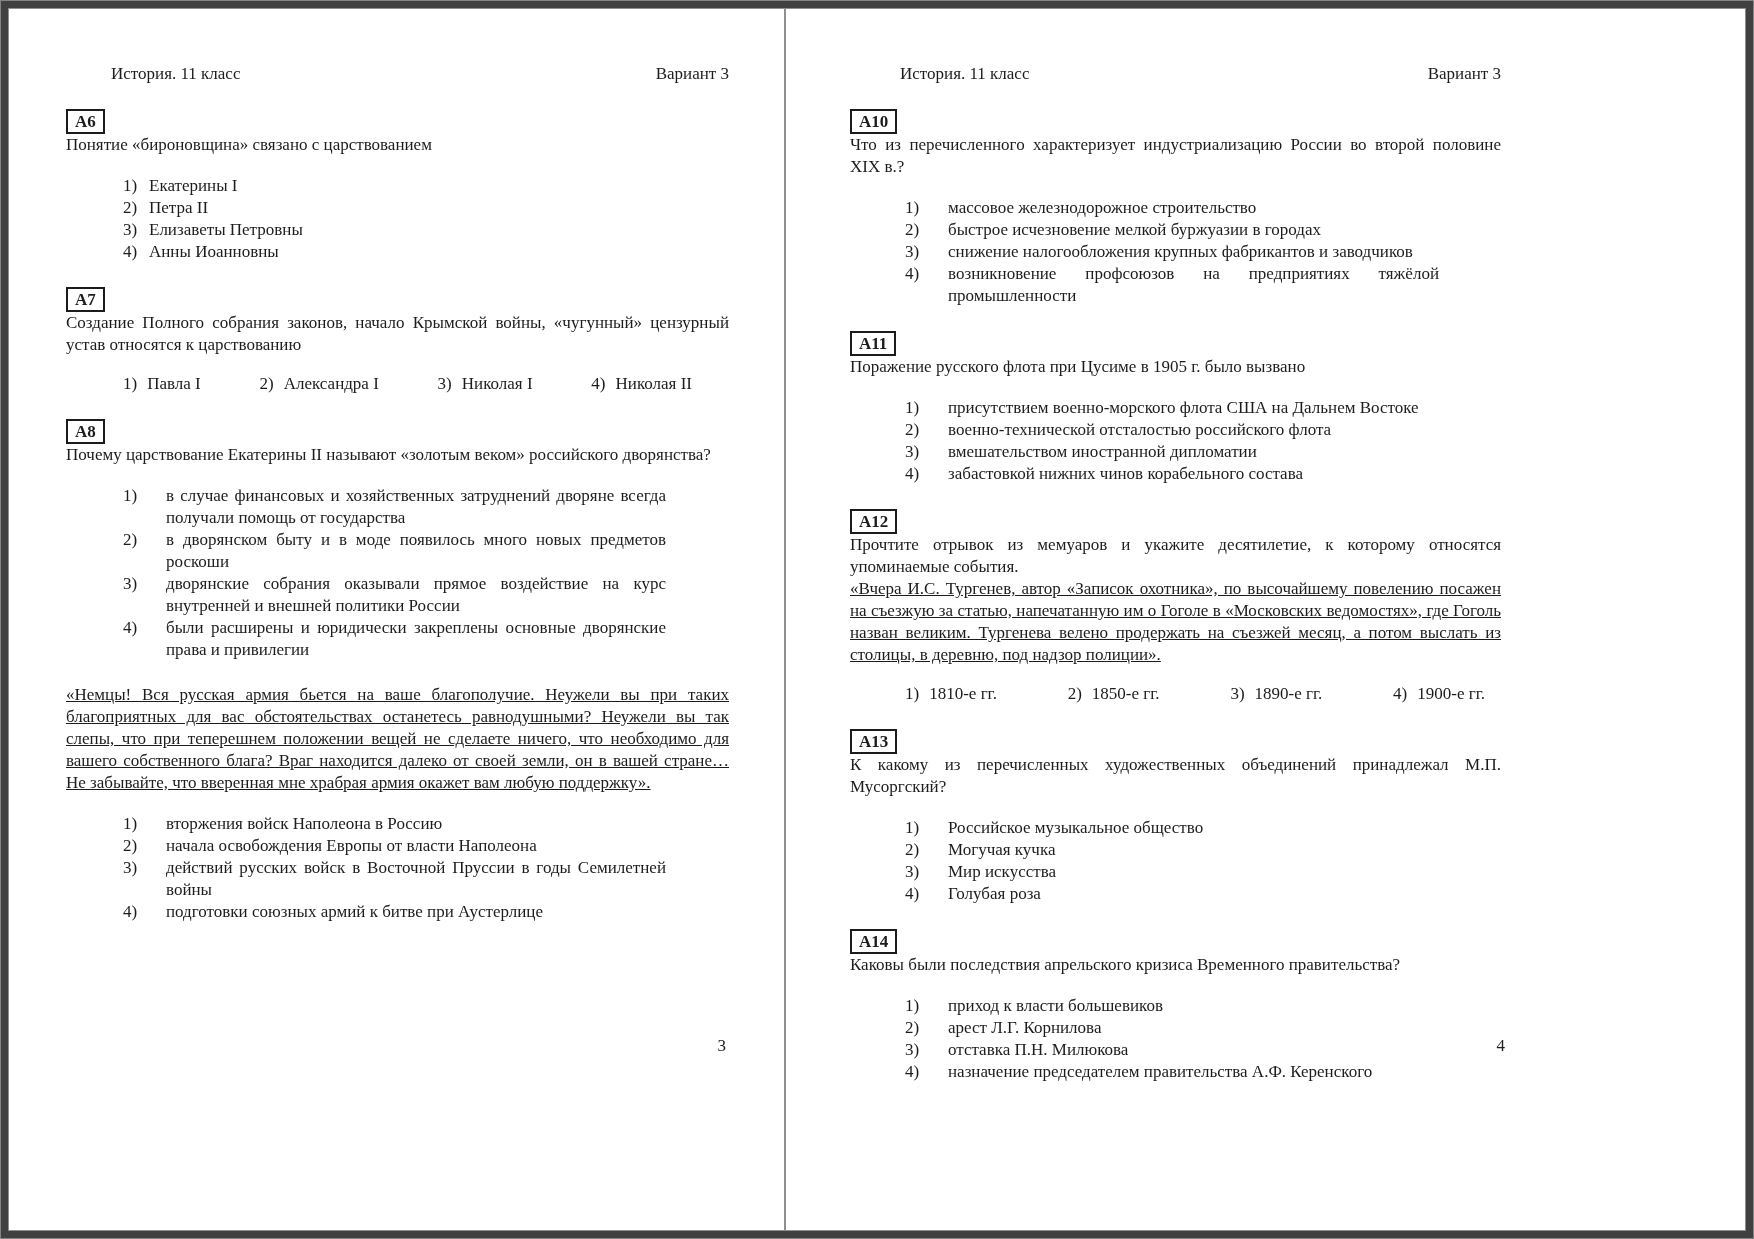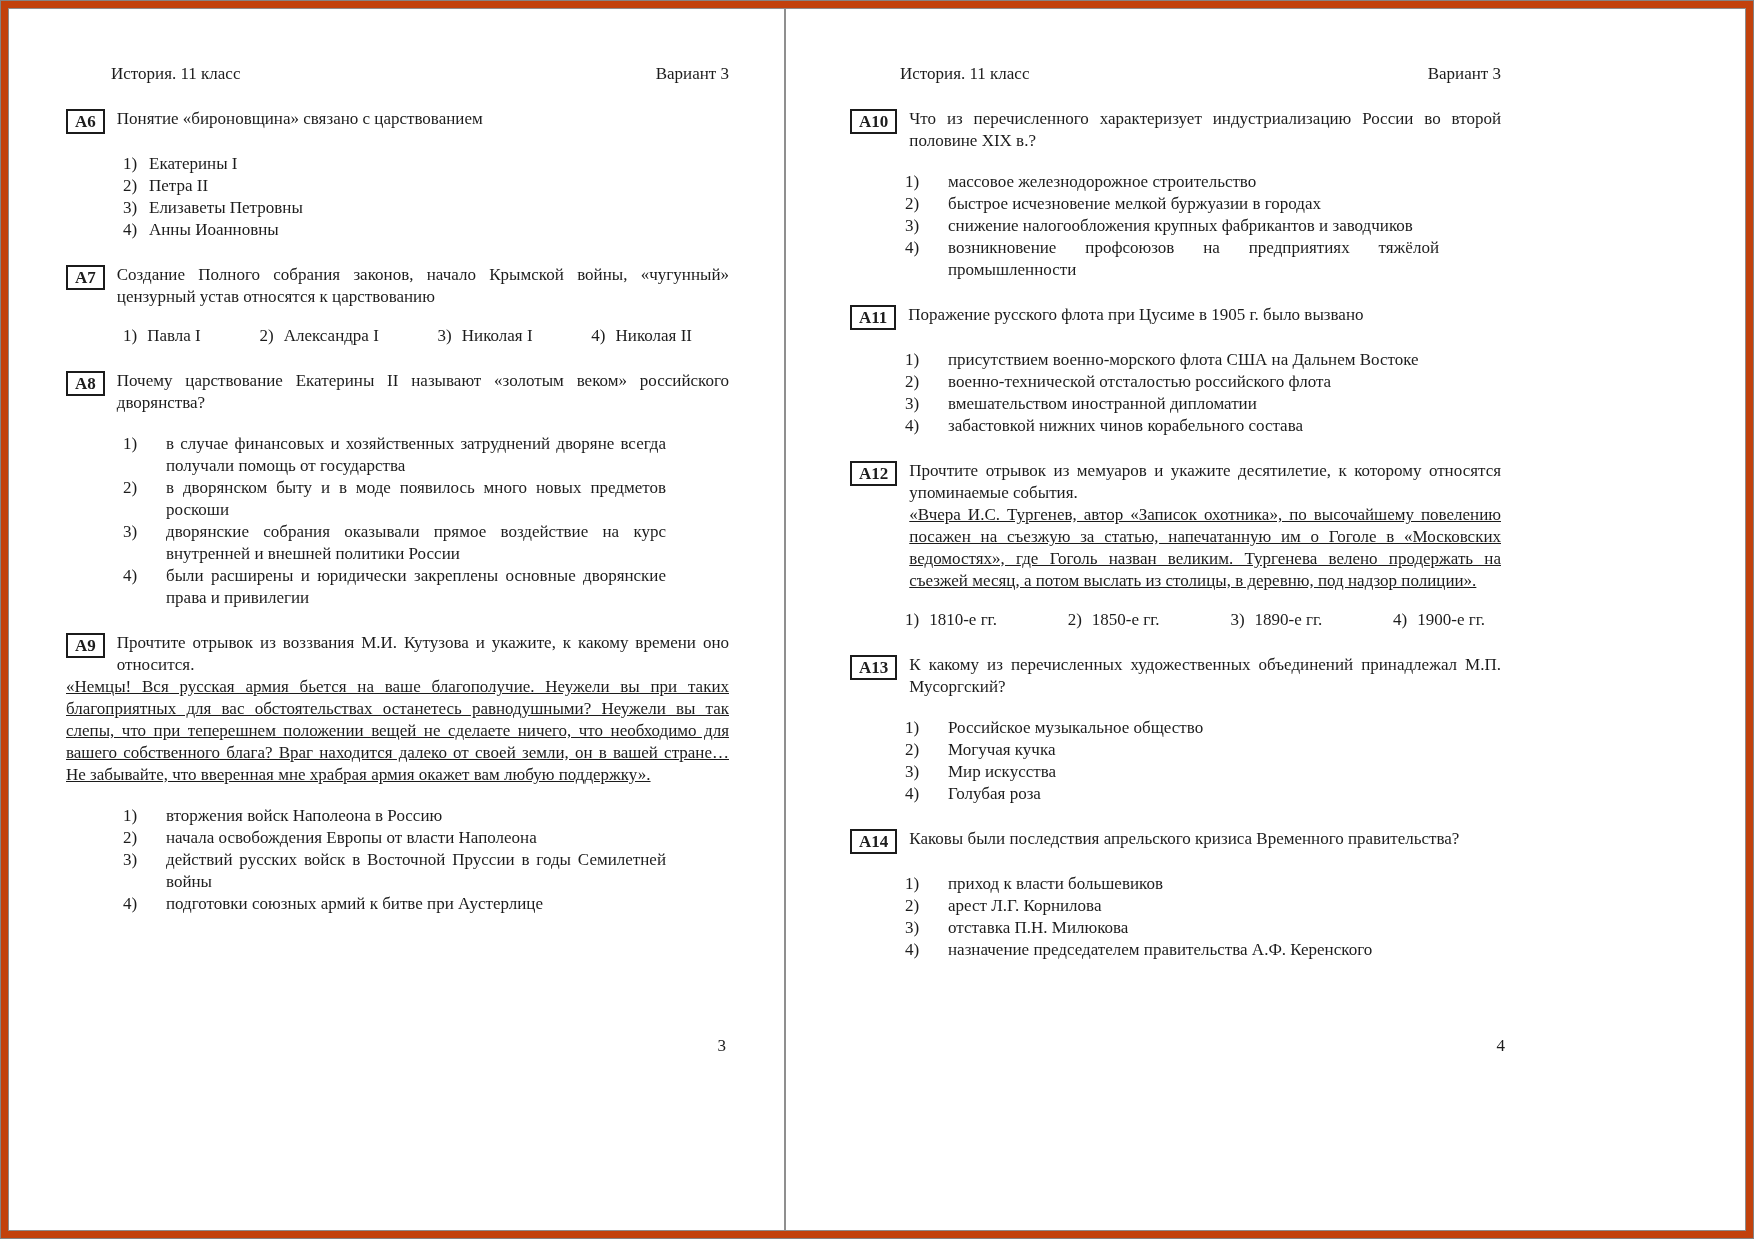--- a/index.html
+++ b/index.html
@@ -4,21 +4,21 @@
 <style>
   html, body { margin: 0; padding: 0; }
   body {
     width: 1754px; height: 1239px;
     background: #9a9a9a;
     font-family: "Liberation Serif", "DejaVu Serif", serif;
   }
   .canvas {
     box-sizing: border-box;
     width: 1754px; height: 1239px;
-    background: #c2410c;
+    background: #404040;
     border: 1px solid #848484;
     padding: 7px;
   }
   .sheet {
     display: flex;
     width: 100%; height: 100%;
     background: #ffffff;
     border: 1px solid #8d8d8d;
     box-sizing: border-box;
     overflow: hidden;
@@ -31,21 +31,21 @@
     line-height: 22px;
   }
   .page-left  { width: 775px; padding: 54px 55px 0 57px; }
   .page-right { flex: 1; border-left: 2px solid #8f8f8f; padding: 54px 244px 0 64px; }
 
   .page-header { display: flex; justify-content: space-between; }
   .page-left  .page-header .hl { margin-left: 45px; }
   .page-right .page-header .hl { margin-left: 50px; }
 
   .q { margin-top: 23px; }
-  .q-head { display: flex; align-items: flex-start; }
+  .q-head { display: flex; align-items: flex-start; flex-direction: column; }
   .q-box {
     flex-shrink: 0;
     border: 2px solid #1b1b1b;
     padding: 0 7px;
     font-weight: bold;
     line-height: 21px;
     margin-right: 12px;
     margin-top: 1px;
   }
   .q-col { flex: 1; min-width: 0; }
@@ -153,26 +153,20 @@
               <span class="num">3)</span>
               <span class="txt">дворянские собрания оказывали прямое воздействие на курс внутренней и внешней политики России</span>
             </div>
             <div class="opt">
               <span class="num">4)</span>
               <span class="txt">были расширены и юридически закреплены основные дворянские права и привилегии</span>
             </div>
           </div>
         </div>
         <div class="q">
-          <div class="q-head">
-            <div class="q-box">А9</div>
-            <div class="q-col">
-              <div class="q-text">Прочтите отрывок из воззвания М.И. Кутузова и укажите, к какому времени оно относится.</div>
-            </div>
-          </div>
           <div class="quote">«Немцы! Вся русская армия бьется на ваше благополучие. Неужели вы при таких благоприятных для вас обстоятельствах останетесь равнодушными? Неужели вы так слепы, что при теперешнем положении вещей не сделаете ничего, что необходимо для вашего собственного блага? Враг находится далеко от своей земли, он в вашей стране… Не забывайте, что вверенная мне храбрая армия окажет вам любую поддержку».</div>
           <div class="opts">
             <div class="opt">
               <span class="num">1)</span>
               <span class="txt">вторжения войск Наполеона в Россию</span>
             </div>
             <div class="opt">
               <span class="num">2)</span>
               <span class="txt">начала освобождения Европы от власти Наполеона</span>
             </div>

